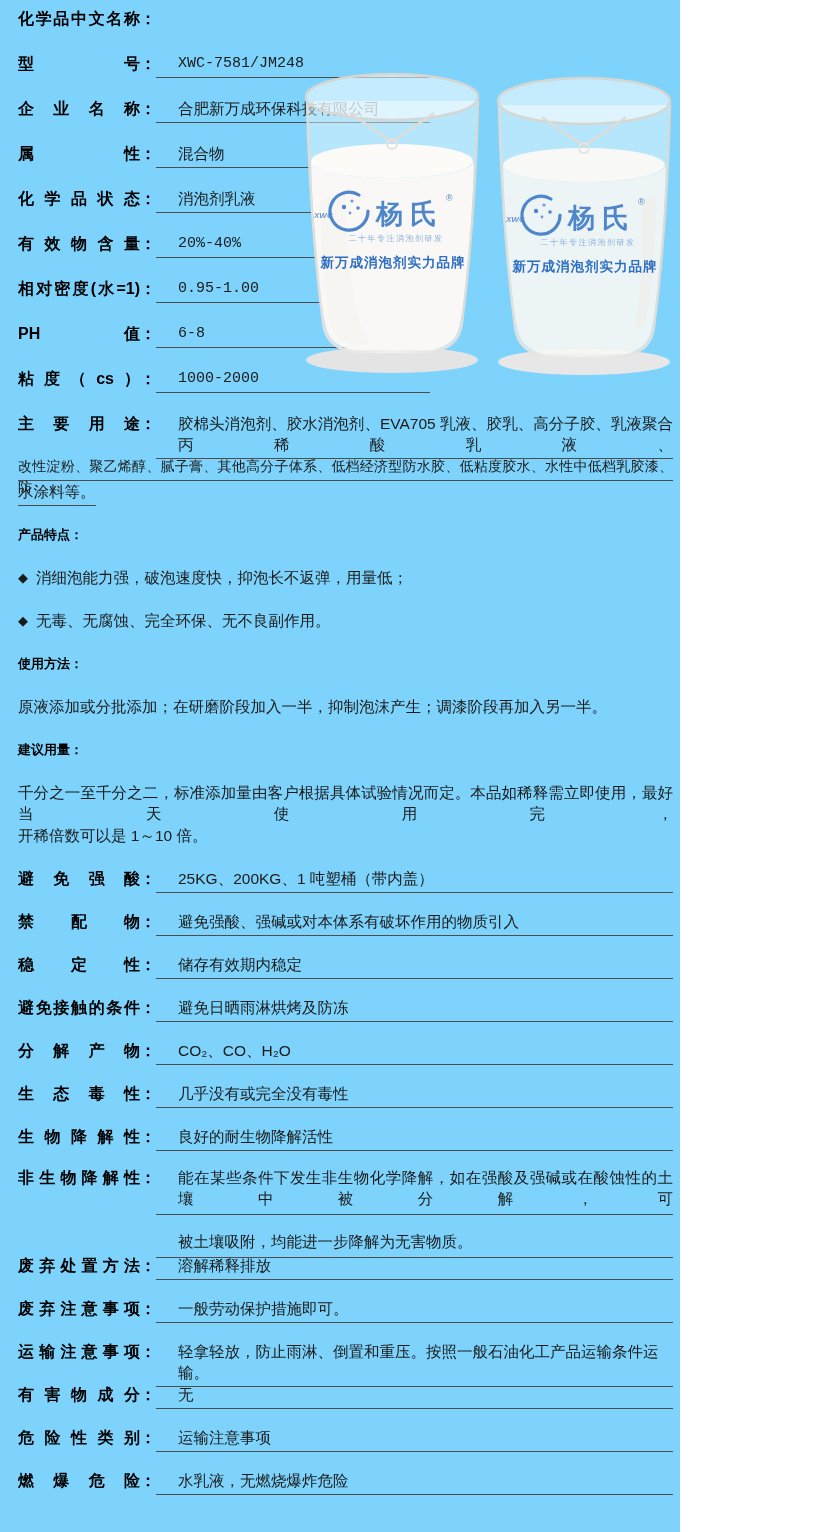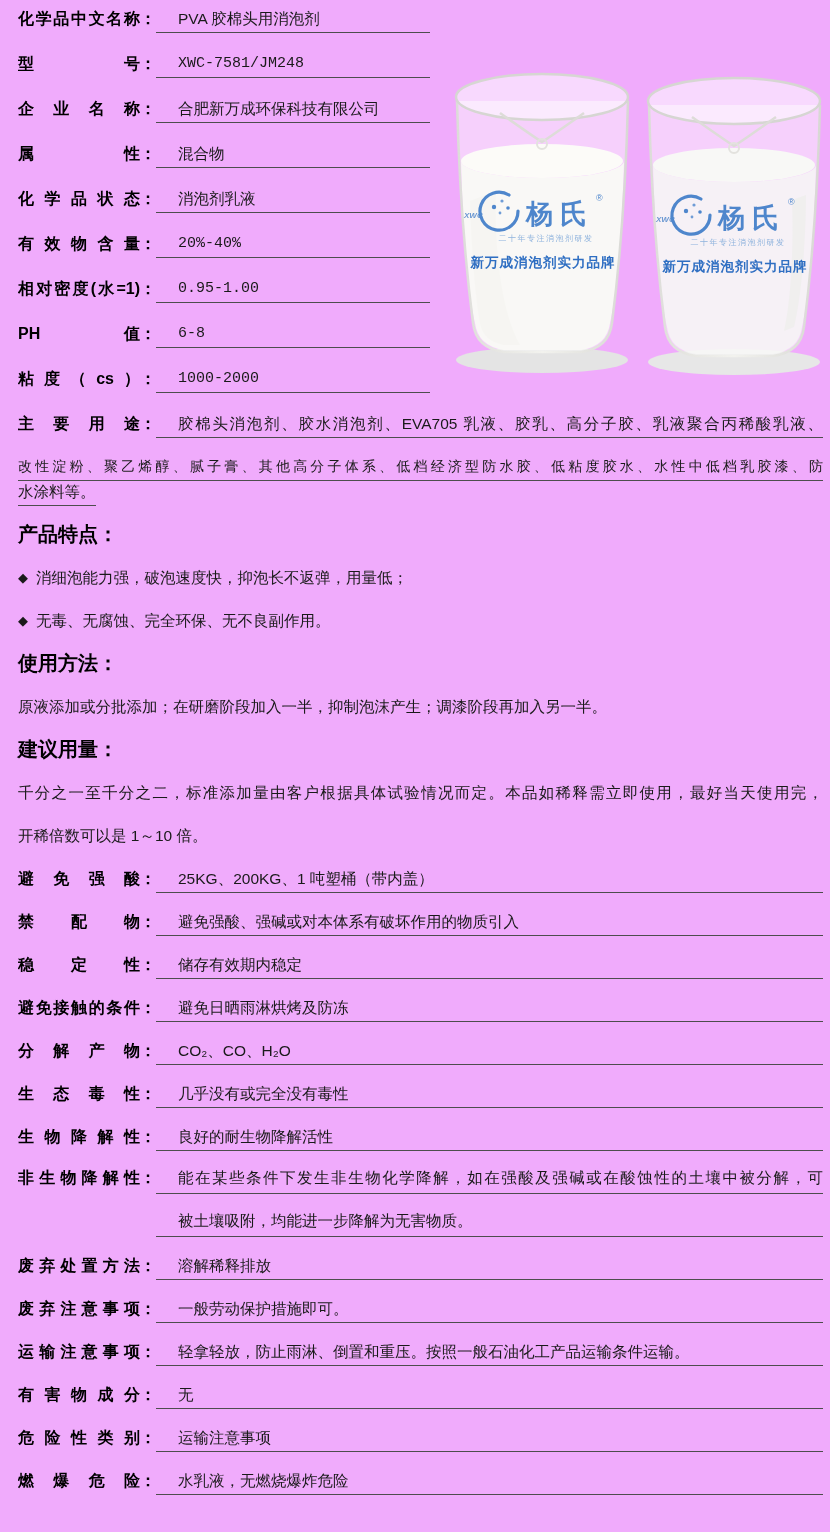--- a/index.html
+++ b/index.html
@@ -1,17 +1,17 @@
 <!DOCTYPE html>
 <html><head>
 <meta charset="utf-8">
 <style>
   html,body { margin:0; padding:0; background:#fff; }
   .page {
-    position:relative; width:830px; height:1532px; background:#f0abfc;
+    position:relative; width:680px; height:1532px; background:#7dd3fc;
     font-family:"Liberation Sans", sans-serif; color:#1a1a1a; overflow:hidden;
     box-sizing:border-box; padding:8px 7px 0 18px;
   }
   .top-area { width:412px; }
   .frow { display:flex; align-items:flex-start; height:43px; }
   .top-area .frow { height:45px; }
   .frow.double { height:86px;font-family:Liberation Mono, monospace; }
   .flabel {
     width:122px; flex:0 0 122px; font-weight:700; font-size:16px; line-height:21px;
     text-align:justify; text-align-last:justify; color:#000; white-space:nowrap; overflow:hidden;
@@ -27,37 +27,36 @@
   .vmono { font-family:"Liberation Mono", monospace; font-size:15px; }
   .just { text-align:justify; text-align-last:justify; }
   .fullline {
     border-bottom:1px solid #4d4d4d; padding-bottom:3px; line-height:21px;
     font-size:14px; height:25px; box-sizing:border-box; 
   }
   .lastline {
     display:inline-block; border-bottom:1px solid #4d4d4d; padding-bottom:3px;
     line-height:21px; font-size:15.5px; margin-bottom:18px;
   }
-  .shead { height:43px; font-weight:700; font-size:20px; line-height:21px; color:#000; }
+  .shead { height:43px; font-weight:700; font-size:13px; line-height:21px; color:#000; }
   .para { height:43px; font-size:15.5px; line-height:21px; }
   .bullet-row { height:43px; font-size:15.5px; line-height:21px; }
   .bullet-marker { display:inline-block; margin-right:8px; font-size:13px; vertical-align:1px; }
   .product-photo { position:absolute; top:55px; right:3px; width:378px; height:326px; }
   svg text { font-family:"Liberation Sans", sans-serif; }
 </style>
 </head>
 <body>
 
 <div class="page">
 
   <div class="top-area">
     <div class="frow">
       <span class="flabel">化学品中文名称</span>
         <span class="fcolon">：</span>
-      <span class="fval">PVA 胶棉头用消泡剂</span>
     </div>
     <div class="frow">
       <span class="flabel">型号</span>
         <span class="fcolon">：</span>
       <span class="fval vmono">XWC-7581/JM248</span>
     </div>
     <div class="frow">
       <span class="flabel">企业名称</span>
         <span class="fcolon">：</span>
       <span class="fval">合肥新万成环保科技有限公司</span>

